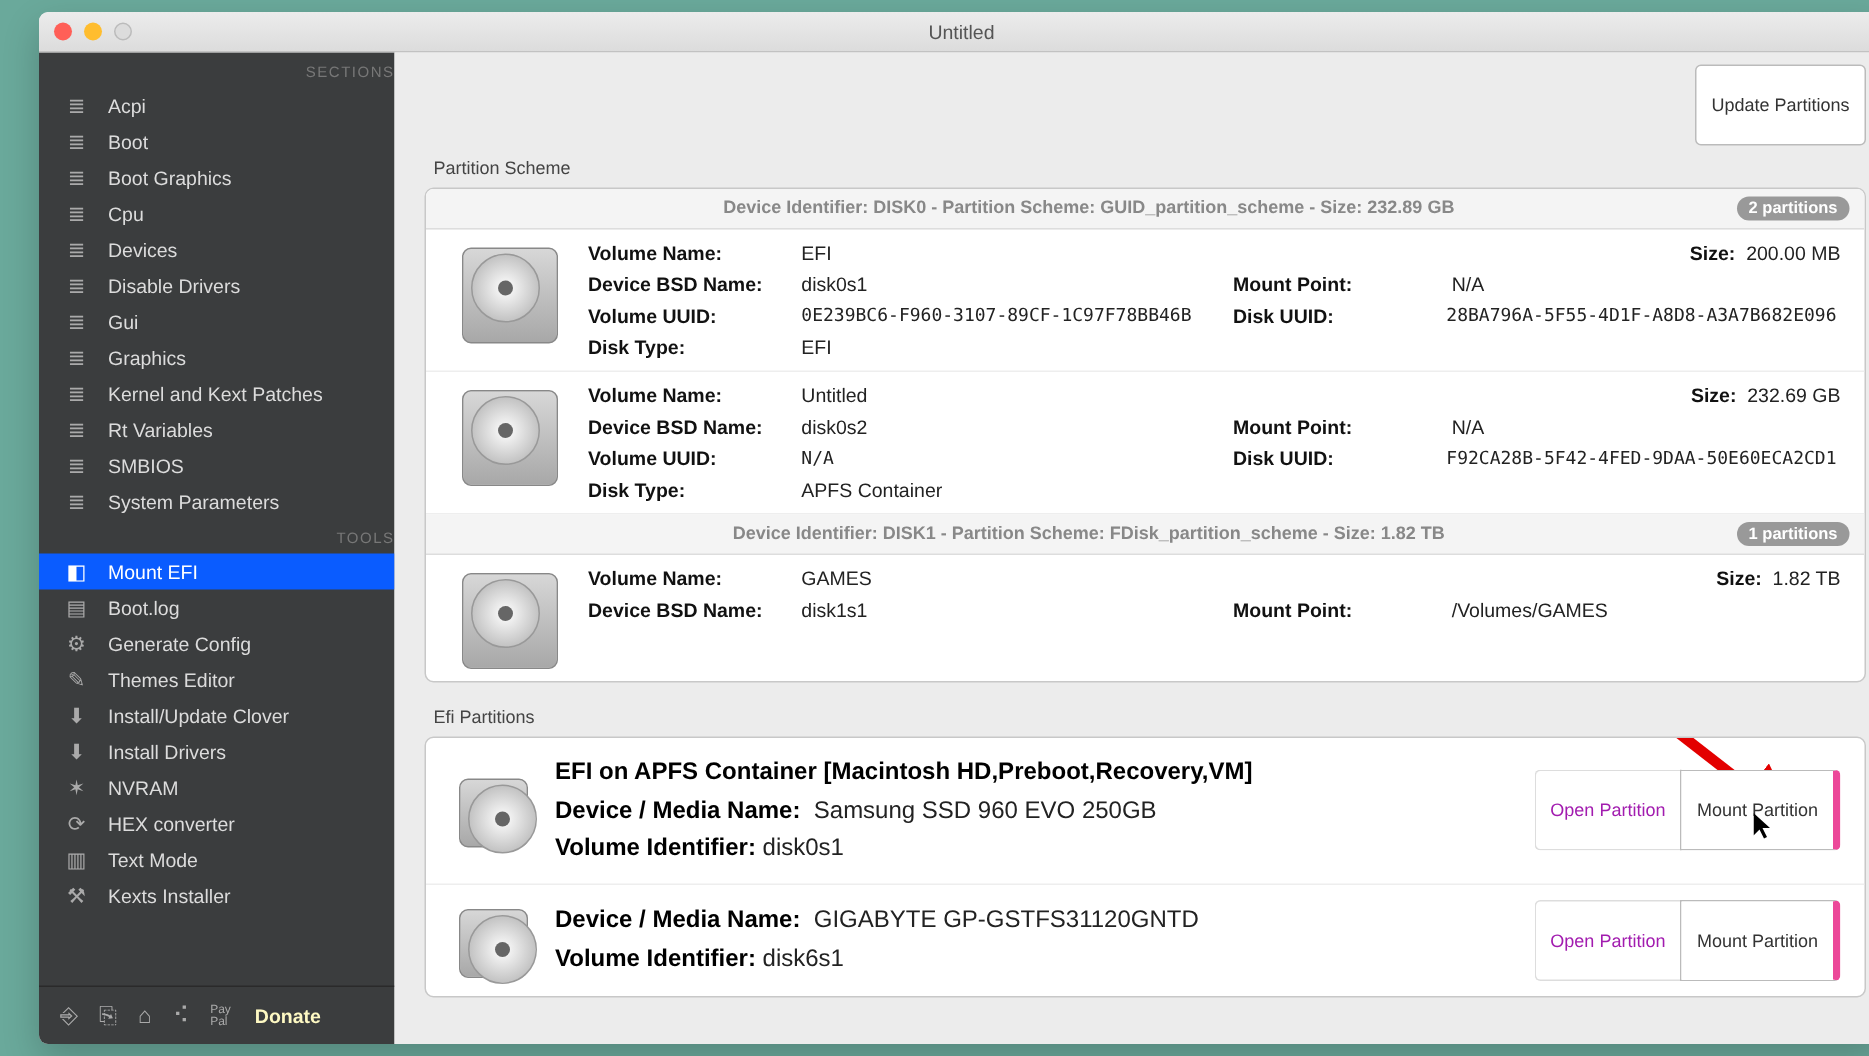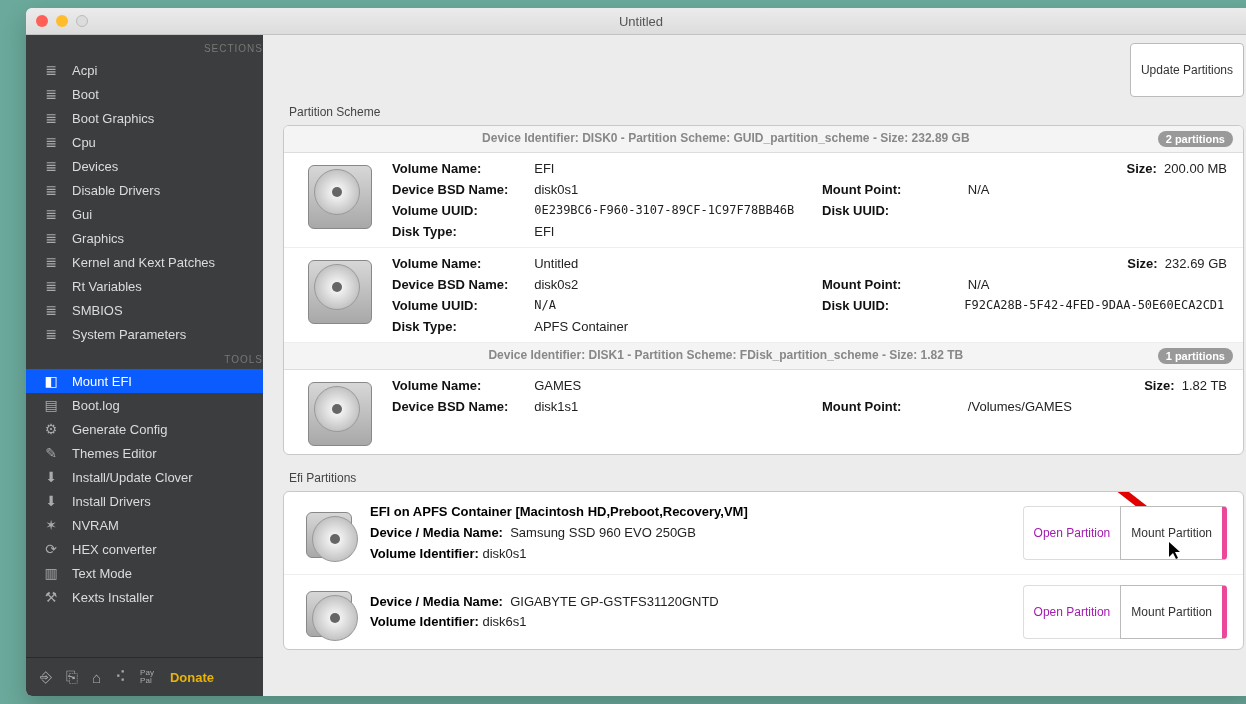--- a/index.html
+++ b/index.html
@@ -12,21 +12,21 @@
 .title { position:absolute; left:0; right:0; text-align:center; font-size:13px; color:#555; }
 .body { flex:1; display:flex; min-height:0; }
 .sidebar { width:237px; background:#3b3d3e; display:flex; flex-direction:column; color:#ddd; }
 .sb-head { font-size:10px; letter-spacing:1px; color:#777; text-align:right; padding:8px 0 4px; }
 .sb-item { display:flex; align-items:center; gap:12px; padding:4px 12px 4px 16px; font-size:13px; color:#dcdcdc; cursor:pointer; height:24px; }
 .sb-item.active { background:#0a5cff; color:#fff; }
 .sb-icon { width:18px; display:flex; justify-content:center; color:#aaa; font-size:14px; }
 .sb-item.active .sb-icon { color:#fff; }
 .sb-foot { margin-top:auto; display:flex; gap:14px; align-items:center; padding:10px 14px; color:#aaa; border-top:1px solid #2a2a2a; }
 .sb-foot .ic{font-size:15px;cursor:pointer}
-.donate{color:#eab308;font-weight:600;font-size:13px;margin-left:2px}
+.donate{color:#fef9c3;font-weight:600;font-size:13px;margin-left:2px}
 .main { flex:1; background:#ececec; overflow-y:auto; padding:8px 12px 12px 20px; font-size:13px; color:#222; }
 .secthead { font-size:12px; color:#444; padding:4px 0 6px 6px; }
 .upd-row{display:flex;justify-content:flex-end;margin-bottom:4px;}
 .btn { background:#fff; border:1px solid #bbb; border-radius:4px; padding:19px 10px; font-size:12px; color:#333; cursor:pointer; }
 .btn.disabled{color:#a21caf;border-color:#ddd}
 .panel { background:#fff; border:1px solid #c8c8c8; border-radius:6px; margin-bottom:12px; overflow:hidden; }
 .diskhdr { background:#f4f4f4; border-bottom:1px solid #ddd; display:flex; align-items:flex-start; padding:5px 10px; font-size:12px; color:#888; font-weight:600; position:relative; }
 .diskhdr .txt{flex:1;text-align:center}
 .badge { background:#999; color:#fff; border-radius:10px; padding:2px 8px; font-size:11px; font-weight:600; }
 .vol { display:flex; padding:8px 16px 8px 18px; gap:20px; align-items:flex-start; border-bottom:1px solid #eee; }
@@ -34,21 +34,21 @@
 .hdd { width:64px; height:64px; position:relative; flex-shrink:0; margin-top:4px; margin-left:6px;}
 .hdd .case{position:absolute;inset:0;background:linear-gradient(#d7d7d7,#a8a8a8);border-radius:6px;border:1px solid #888}
 .hdd .plat{position:absolute;width:46px;height:46px;left:6px;top:4px;border-radius:50%;background:radial-gradient(circle,#fff 0%,#ddd 40%,#aaa 100%);border:1px solid #999}
 .hdd .hub{position:absolute;width:10px;height:10px;left:24px;top:22px;border-radius:50%;background:#666}
 .grid { flex:1; display:grid; grid-template-columns: 420px 1fr; column-gap:10px; row-gap:6px; font-size:13px; }
 .cell { display:flex; }
 .lbl { font-weight:700; color:#111; min-width:135px; }
 .sz { text-align:left; margin-left:auto; }
 .efirow { display:flex; align-items:center; padding:10px 16px; gap:18px; border-bottom:1px solid #eee; position:relative; }
 .efirow:last-child{border-bottom:none}
-.efinfo { flex:1; font-size:13px; line-height:1.6; }
+.efinfo { flex:1; font-size:16px; line-height:1.6; }
 .efinfo b{color:#000}
 .efbtns { display:flex; gap:0; }
 .efbtns .btn{border-radius:0;border-right:none}
 .efbtns .btn:first-child{border-top-left-radius:4px;border-bottom-left-radius:4px}
 .efbtns .btn:last-child{border-top-right-radius:4px;border-bottom-right-radius:4px;border-right:5px solid #ec4899}
 .arrow{position:absolute;pointer-events:none}
 .cursor{position:absolute;font-size:16px;color:#000;pointer-events:none}
 .mono{font-family:ui-monospace,Menlo,monospace;font-size:12px}
 </style>
 </head>
@@ -183,21 +183,21 @@
               <div class="case"></div>
               <div class="plat"></div>
               <div class="hub"></div>
             </div>
             <div class="grid">
       <div class="cell"><span class="lbl">Volume Name:</span>&nbsp;&nbsp;EFI</div>
       <div class="cell"><span class="lbl sz" style="min-width:auto">Size:</span>&nbsp;&nbsp;200.00 MB</div>
       <div class="cell"><span class="lbl">Device BSD Name:</span>&nbsp;&nbsp;disk0s1</div>
       <div class="cell"><span class="lbl">Mount Point:</span>&nbsp;&nbsp;&nbsp;N/A</div>
       <div class="cell"><span class="lbl">Volume UUID:</span>&nbsp;&nbsp;<span class="mono">0E239BC6-F960-3107-89CF-1C97F78BB46B</span></div>
-              <div class="cell"><span class="lbl">Disk UUID:</span>&nbsp;&nbsp;</div>
+              <div class="cell"><span class="lbl">Disk UUID:</span>&nbsp;&nbsp;<span class="mono">28BA796A-5F55-4D1F-A8D8-A3A7B682E096</span></div>
               <div class="cell"><span class="lbl">Disk Type:</span>&nbsp;&nbsp;EFI</div>
               <div></div>
     </div>
           </div>
           <div class="vol">
             <div class="hdd">
               <div class="case"></div>
               <div class="plat"></div>
               <div class="hub"></div>
             </div>

